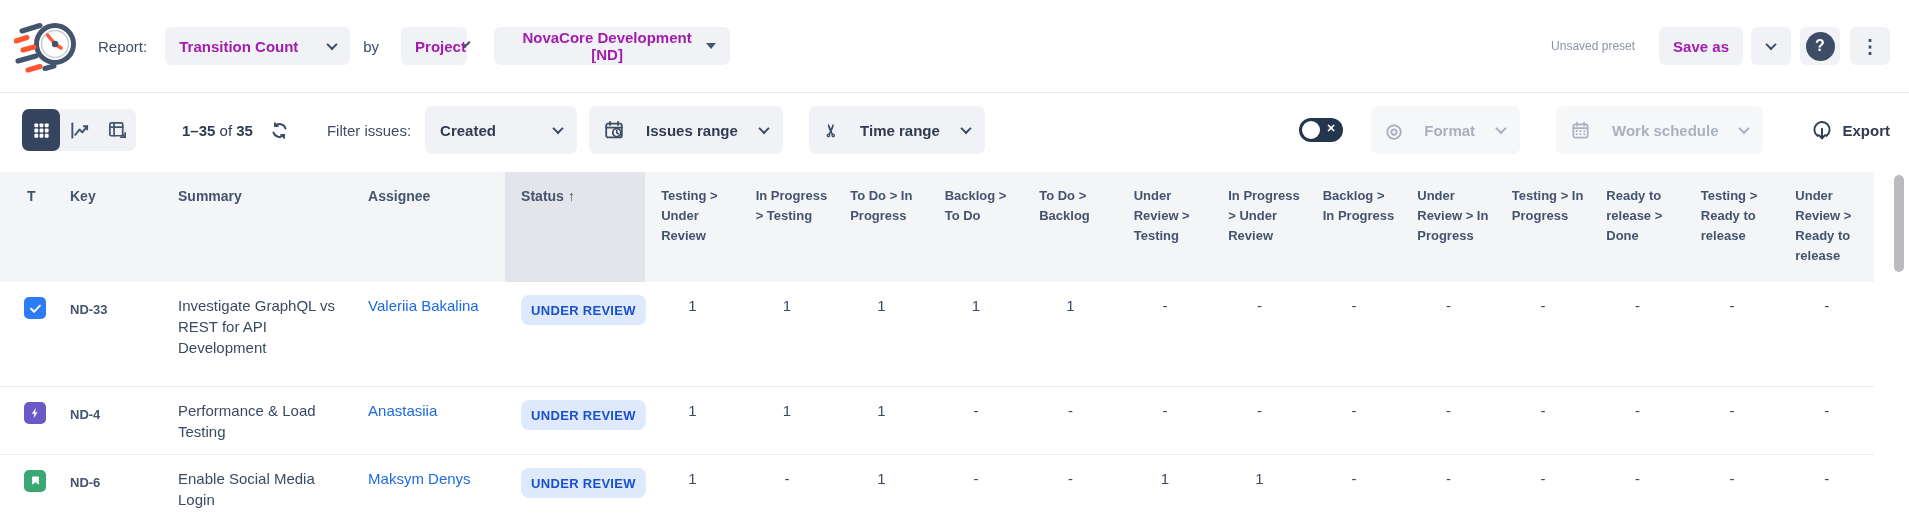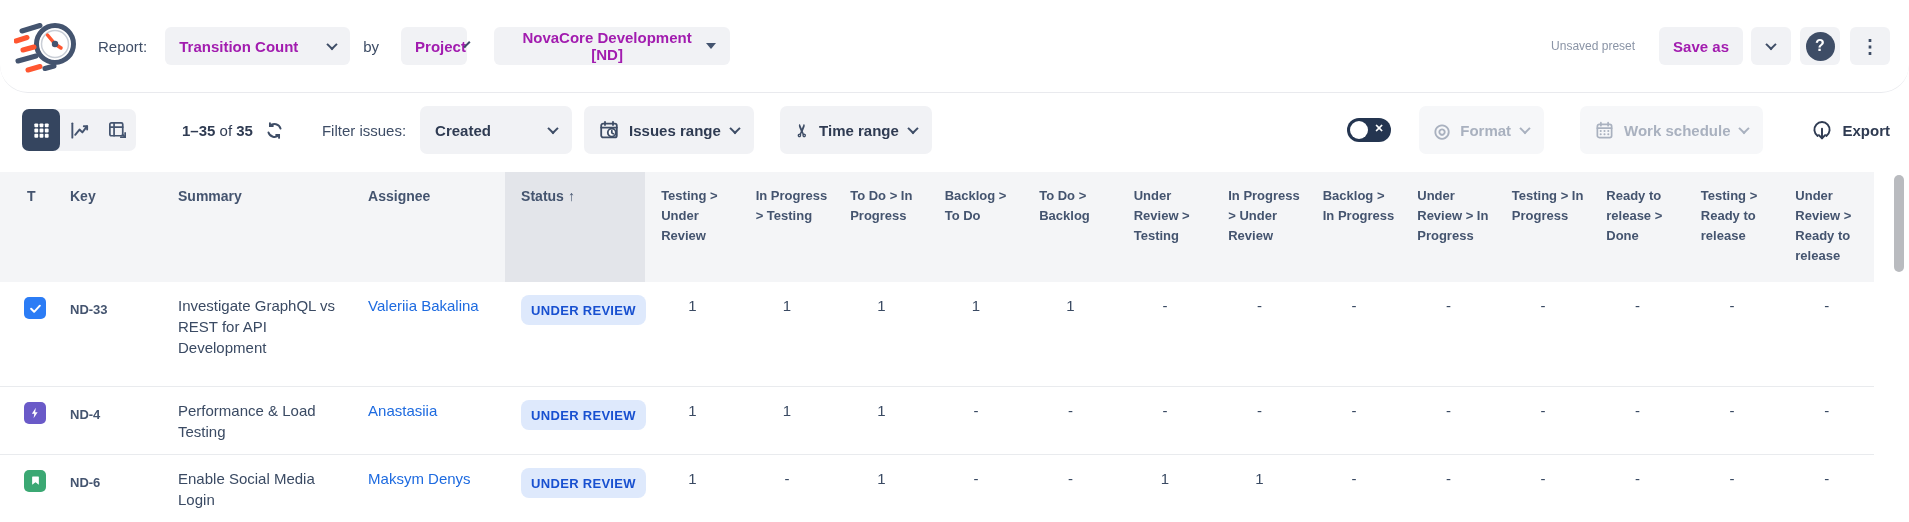--- a/index.html
+++ b/index.html
@@ -1,44 +1,44 @@
 <!DOCTYPE html>
 <html><head>
 <meta charset="utf-8">
 <style>
   * { margin:0; padding:0; box-sizing:border-box; }
   html,body { background:#fff; }
   body { font-family:"Liberation Sans", sans-serif; color:#2F3B52; }
   .app { position:relative; width:1909px; height:522px; overflow:hidden; background:#fff; }
 
   
-  .topbar { height:93px; display:flex; align-items:center; padding:0 19px 0 14px; border-bottom:1px solid #E9EAEE;border-radius:28px; }
+  .topbar { height:93px; display:flex; align-items:center; padding:0 19px 0 14px; border-bottom:1px solid #E9EAEE; }
   .logo { width:64px; height:60px; flex:0 0 auto; }
   .tb-label { font-size:15px; color:#3E4D66; }
   .pill { height:38px; background:#F1F2F5; border-radius:6px; display:inline-flex; align-items:center;
           padding:0 14px; font-size:15px; font-weight:600; color:#a21caf; cursor:pointer; border:none; }
   .pill .chev { margin-left:auto; }
   .chev { display:inline-block; width:8px; height:8px; border-right:2px solid #3E4D66; border-bottom:2px solid #3E4D66;
           transform:rotate(45deg) translate(-1px,-1px); }
   .tri { display:inline-block; width:0; height:0; border-left:5px solid transparent; border-right:5px solid transparent;
          border-top:6px solid #44546F; margin-left:auto; }
   .muted { color:#8A94A6; font-size:12px; }
   .sq-btn { width:40px; height:38px; background:#F1F2F5; border-radius:6px; display:inline-flex; align-items:center; justify-content:center; cursor:pointer; border:none; }
   .help-circle { width:29px; height:29px; border-radius:50%; background:#3E4D66; color:#fff; font-size:16px; font-weight:700;
                  display:flex; align-items:center; justify-content:center; }
   .kebab { font-size:19px; font-weight:700; color:#3E4D66; letter-spacing:0; line-height:1; }
 
   
   .toolbar { height:74px; display:flex; align-items:center; padding:0 19px 0 22px; }
   .view-switch { display:flex; background:#F1F2F5; border-radius:7px; }
   .vbtn { width:38px; height:42px; display:flex; align-items:center; justify-content:center; color:#44546F; cursor:pointer; border:none; background:transparent; border-radius:7px; }
   .vbtn.sel { background:#35455F; color:#fff; }
-  .count { margin-left:46px; font-size:15px; color:#2F3B52; display:flex; align-items:center; gap:12px; }
+  .count { margin-left:46px; font-size:15px; color:#2F3B52; display:flex; align-items:center; gap:17px; }
   .count b { font-weight:700; }
-  .tpill { height:48px; background:#F1F2F5; border-radius:7px; display:inline-flex; align-items:center; gap:10px;
+  .tpill { height:48px; background:#F1F2F5; border-radius:7px; display:inline-flex; align-items:center; gap:22px;
            padding:0 15px; font-size:15px; font-weight:600; color:#2F3B52; cursor:pointer; border:none; }
   .tpill.disabled { background:#F6F7F9; color:#A9B1BF; cursor:default; }
   .tpill.disabled .chev { border-color:#A9B1BF; }
   .tpill.wfixed { justify-content:space-between; }
   .scissors { display:inline-block; transform:rotate(-90deg); font-size:17px; color:#3E4D66; }
   .target-glyph { font-size:19px; line-height:1; }
   .toggle { width:44px; height:24px; background:#243550; border-radius:12px; position:relative; cursor:pointer; flex:0 0 auto; }
   .toggle .knob { position:absolute; left:3px; top:3px; width:18px; height:18px; background:#fff; border-radius:50%; }
   .toggle .x { position:absolute; right:7px; top:4px; color:#fff; font-size:11px; font-weight:700; }
   .export-btn { display:inline-flex; align-items:center; gap:9px; background:#fff; border:none; font-size:15px; font-weight:600; color:#2F3B52; cursor:pointer; }

